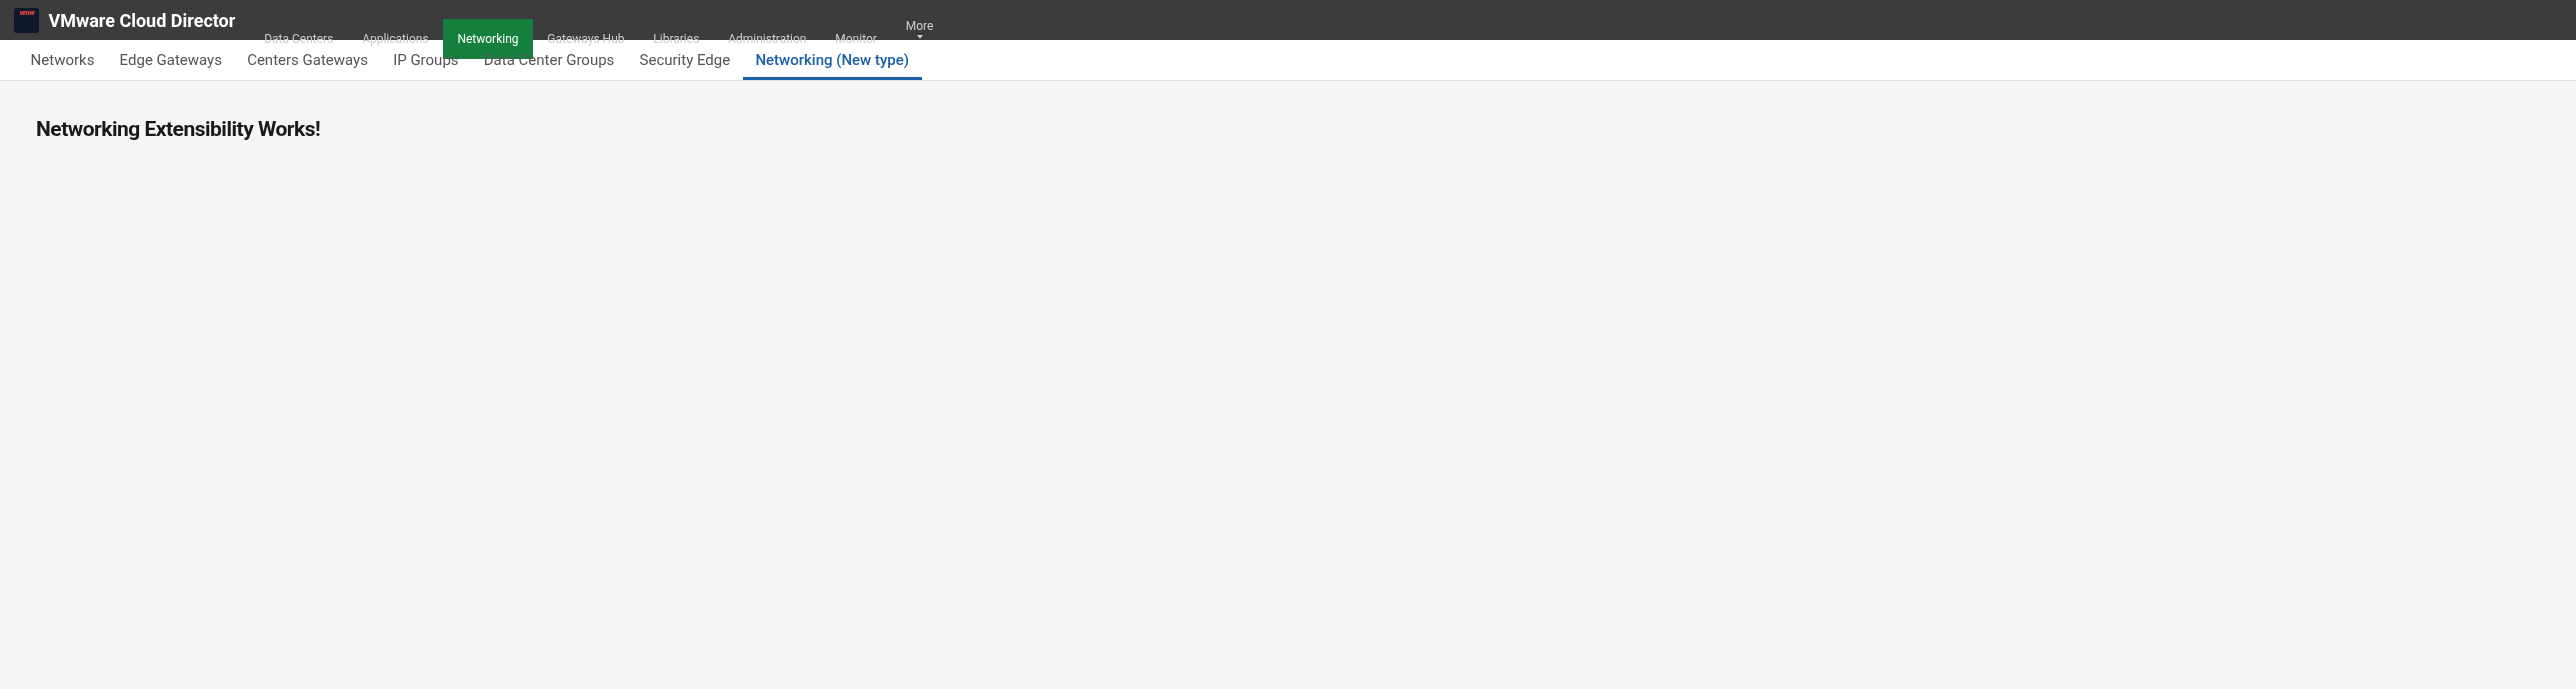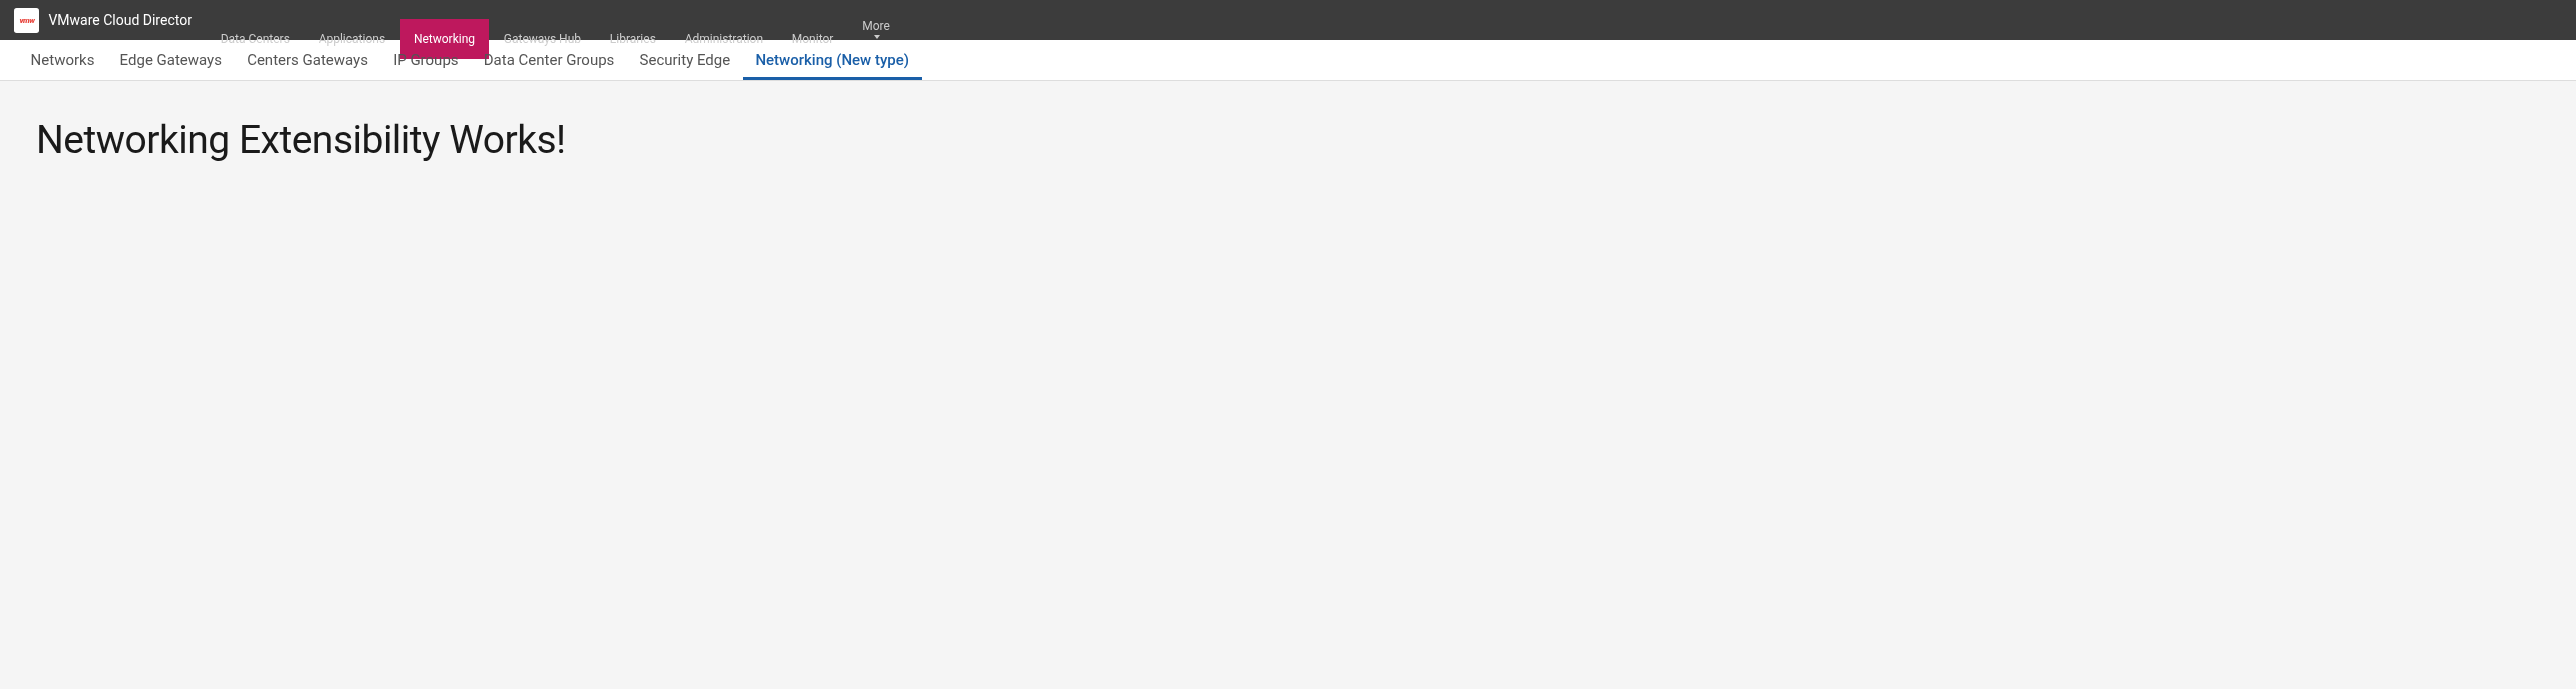--- a/index.html
+++ b/index.html
@@ -28,40 +28,40 @@
       display: flex;
       align-items: center;
       padding: 0 14.4px;
       gap: 9px;
       flex-shrink: 0;
     }
 
     .vm-logo {
       width: 25px;
       height: 25px;
-      background: #ffffff;
+      background: #0f172a;
       border-radius: 2.7px;
       display: flex;
-      align-items: center;
+      align-items: flex-start;
       justify-content: center;
       flex-shrink: 0;
     }
 
     .vm-logo-text {
       color: #e8473f;
       font-size: 8px;
       font-weight: 900;
       letter-spacing: -0.5px;
       font-style: italic;
     }
 
     .app-title {
       color: #ffffff;
-      font-size: 14px;
-      font-weight: 400;
+      font-size: 18px;
+      font-weight: 700;
       white-space: nowrap;
     }
 
     .nav-items {
       display: flex;
       align-items: center;
       height: 100%;
       flex: 1;
     }
 
@@ -73,21 +73,21 @@
       display: flex;
       align-items: center;
       cursor: pointer;
       white-space: nowrap;
       text-decoration: none;
       transition: background 0.15s;
       margin-top: 37px;
     }
 
     .nav-item.active {
-      background: #be185d;
+      background: #15803d;
       color: #ffffff;
     }
 
     .nav-item-more {
       display: flex;
       align-items: center;
       gap: 2.7px;
       flex-direction: column;
     }
 
@@ -142,22 +142,22 @@
     }
 
     
     .main-content {
       padding: 36px 36px;
       background: #f5f5f5;
       min-height: calc(100vh - 81px);
     }
 
     .page-heading {
-      font-size: 39px;
-      font-weight: 400;
+      font-size: 21px;
+      font-weight: 700;
       color: #1a1a1a;
       letter-spacing: -0.5px;
     }
   </style>
 </head>
 <body>
 
 <nav class="top-nav">
   <div class="logo-area">
     <div class="vm-logo">

